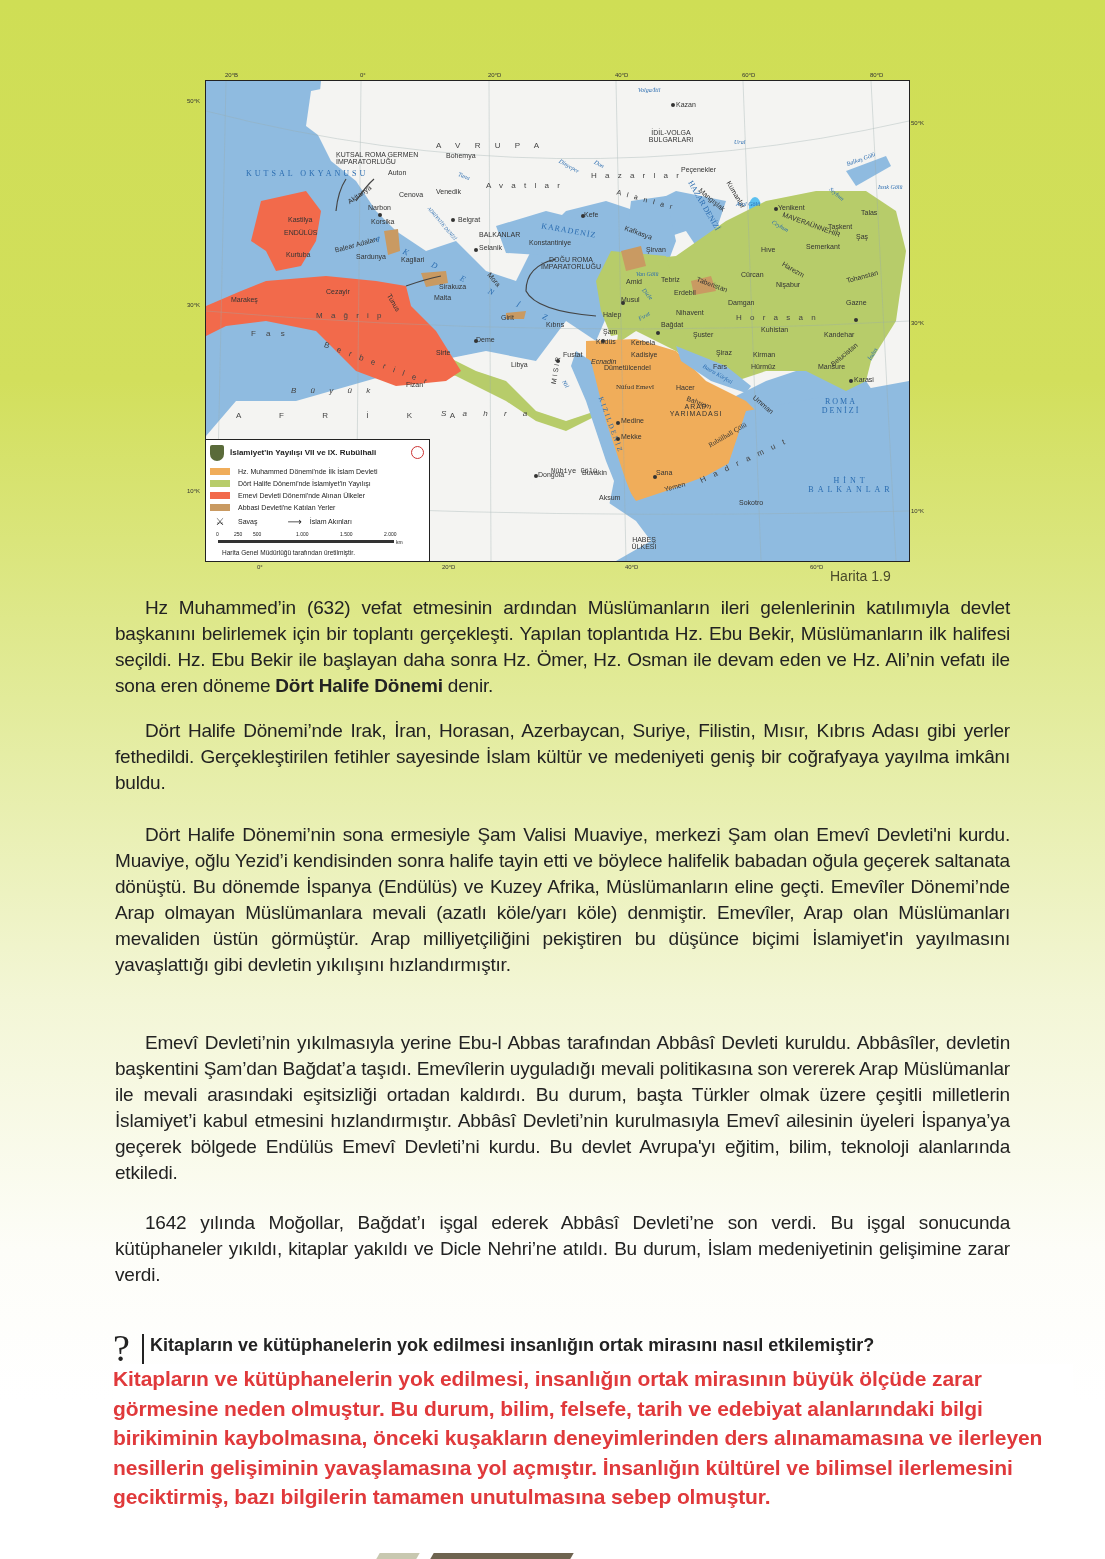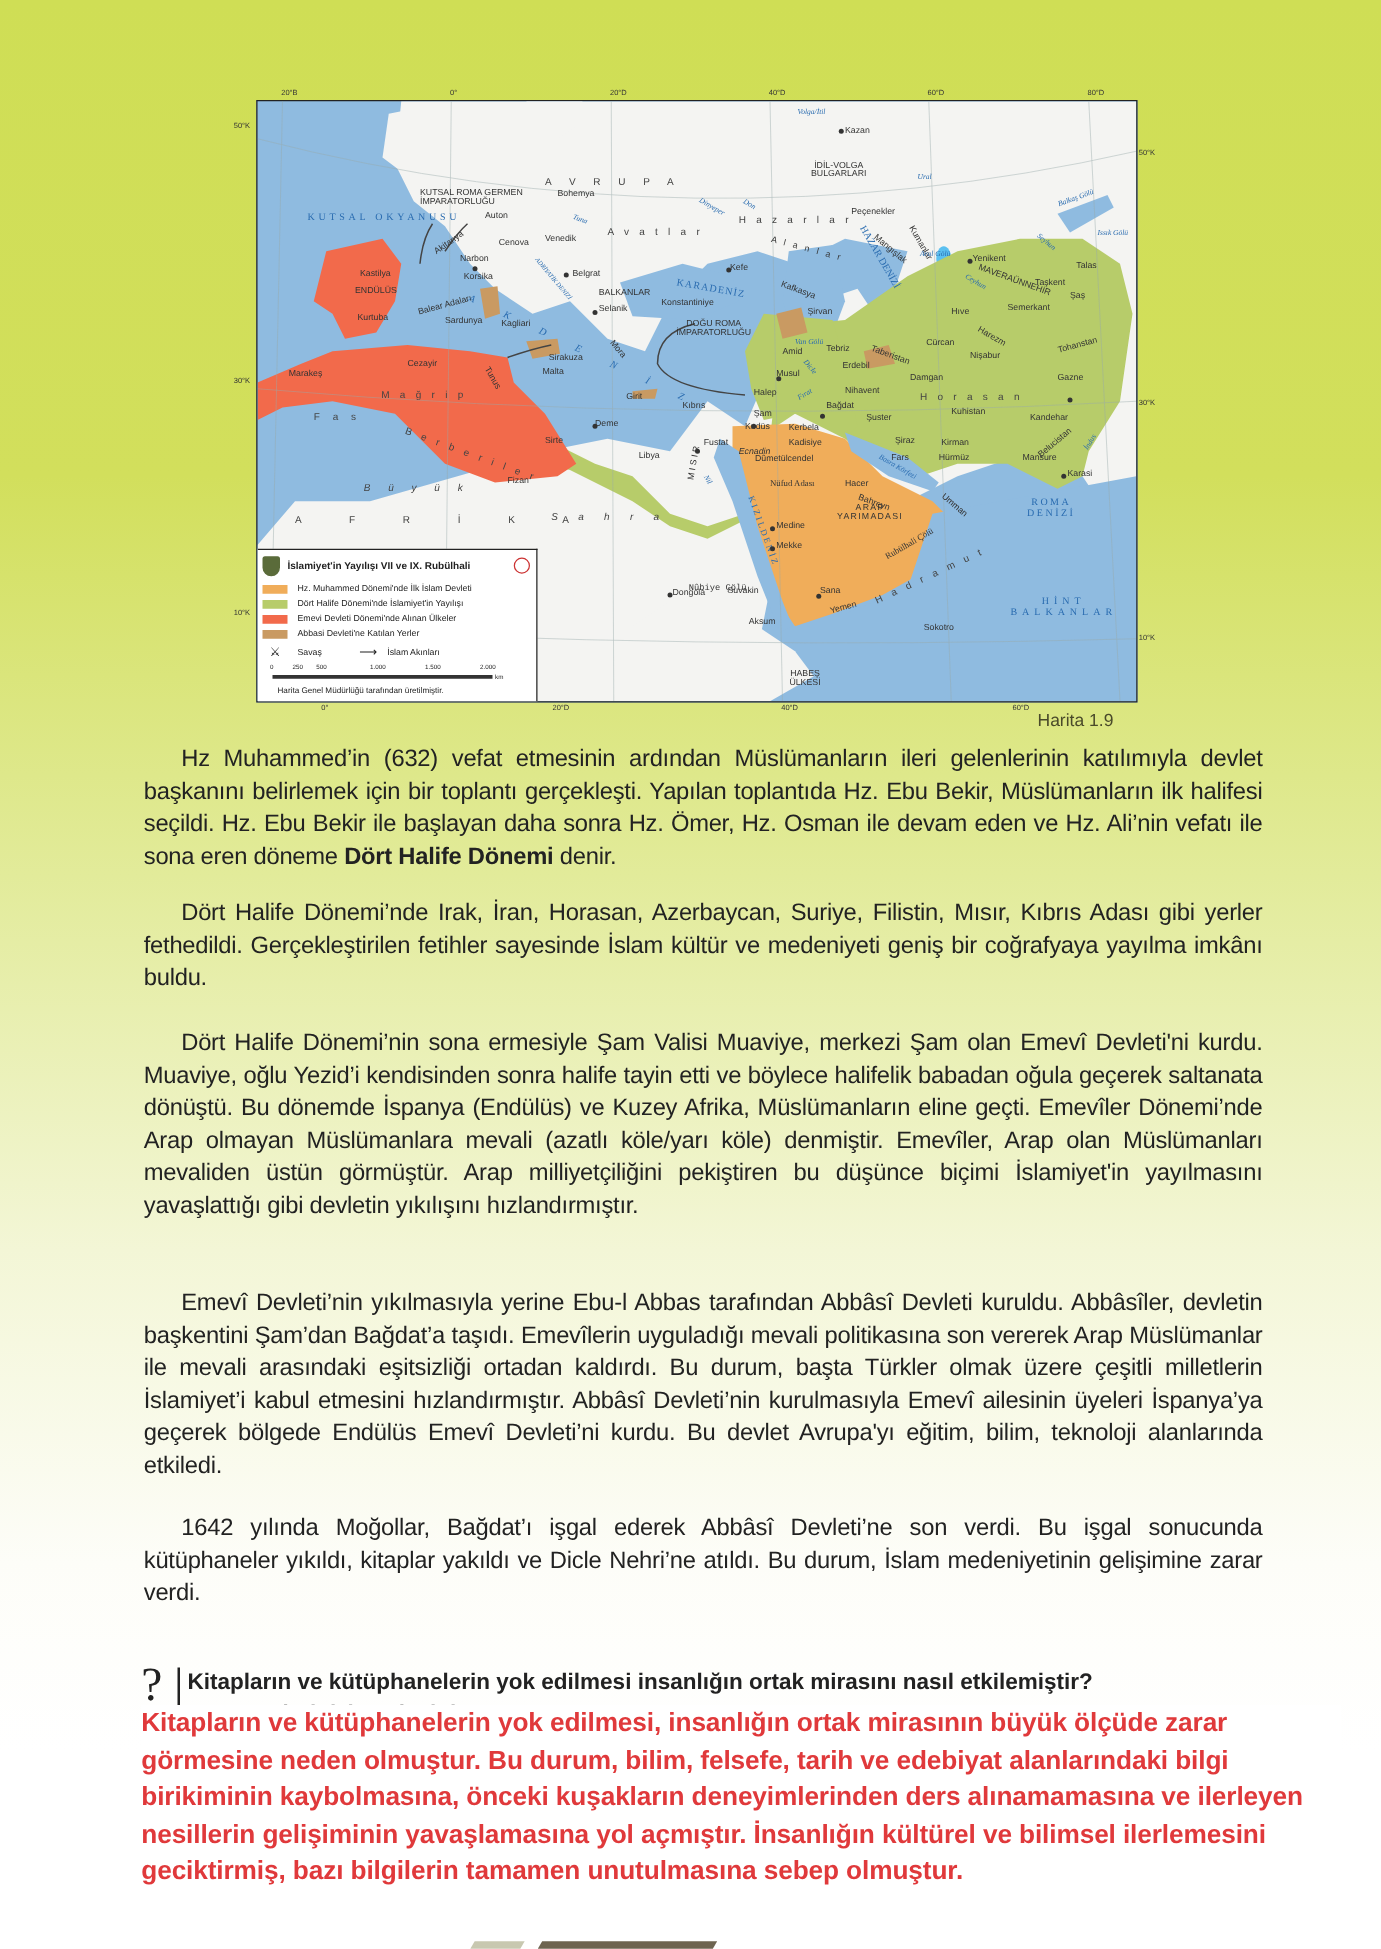--- a/index.html
+++ b/index.html
@@ -147,21 +147,21 @@
     <span class="lbl" style="left:575px;top:140px;transform:rotate(20deg)">MAVERAÜNNEHİR</span>
     <span class="lbl" style="left:600px;top:162px">Semerkant</span>
     <span class="lbl" style="left:555px;top:165px">Hıve</span>
     <span class="lbl" style="left:575px;top:185px;transform:rotate(30deg)">Harezm</span>
     <span class="lbl" style="left:640px;top:192px;transform:rotate(-15deg)">Tohanstan</span>
     <span class="lbl river" style="left:640px;top:75px;transform:rotate(-20deg)">Balkaş Gölü</span>
     <span class="lbl river" style="left:672px;top:103px">Issık Gölü</span>
     <span class="lbl" style="left:25px;top:215px">Marakeş</span>
     <span class="lbl" style="left:120px;top:207px">Cezayir</span>
     <span class="lbl" style="left:178px;top:218px;transform:rotate(60deg)">Tunus</span>
-    <span class="lbl big" style="left:99px;top:230px;letter-spacing:3px">M a ğ r i p</span>
+    <span class="lbl big" style="left:110px;top:230px;letter-spacing:3px">M a ğ r i p</span>
     <span class="lbl big" style="left:45px;top:248px;letter-spacing:4px">F a s</span>
     <span class="lbl big" style="left:115px;top:278px;letter-spacing:3px;transform:rotate(20deg)">B e r b e r i l e r</span>
     <span class="lbl big" style="left:85px;top:305px;letter-spacing:6px;font-style:italic">B ü y ü k</span>
     <span class="lbl big" style="left:30px;top:330px;letter-spacing:18px">A F R İ K A</span>
     <span class="lbl big" style="left:235px;top:328px;letter-spacing:7px;font-style:italic">S a h r a</span>
     <span class="lbl" style="left:200px;top:300px">Fizan</span>
     <span class="lbl" style="left:233px;top:202px">Sirakuza</span>
     <span class="lbl" style="left:228px;top:213px">Malta</span>
     <span class="lbl sea" style="left:160px;top:195px;letter-spacing:12px;transform:rotate(25deg);font-style:italic">A K D E N İ Z</span>
     <span class="lbl" style="left:280px;top:195px;transform:rotate(50deg)">Mora</span>
@@ -197,21 +197,21 @@
     <span class="lbl" style="left:507px;top:282px">Fars</span>
     <span class="lbl" style="left:547px;top:270px">Kirman</span>
     <span class="lbl" style="left:545px;top:282px">Hürmüz</span>
     <span class="lbl" style="left:640px;top:218px">Gazne</span>
     <span class="lbl" style="left:618px;top:250px">Kandehar</span>
     <span class="lbl" style="left:622px;top:270px;transform:rotate(-40deg)">Belucistan</span>
     <span class="lbl river" style="left:660px;top:270px;transform:rotate(-60deg)">İndus</span>
     <span class="lbl" style="left:612px;top:282px">Mansure</span>
     <span class="lbl" style="left:648px;top:295px">Karasi</span>
     <span class="lbl" style="left:398px;top:283px">Dûmetülcendel</span>
-    <span class="lbl" style="left:410px;top:302px;font-family:'Liberation Serif',serif">Nüfud Adası</span>
+    <span class="lbl" style="left:410px;top:302px;font-family:'Liberation Serif',serif">Nüfud Emevî</span>
     <span class="lbl" style="left:470px;top:303px">Hacer</span>
     <span class="lbl" style="left:480px;top:318px;transform:rotate(20deg)">Bahreyn</span>
     <span class="lbl" style="left:545px;top:320px;transform:rotate(40deg)">Umman</span>
     <span class="lbl river" style="left:495px;top:290px;transform:rotate(30deg)">Basra Körfezi</span>
     <span class="lbl" style="left:455px;top:322px;width:70px;white-space:normal;text-align:center;letter-spacing:1px">ARAP YARIMADASI</span>
     <span class="lbl" style="left:415px;top:336px">Medine</span>
     <span class="lbl" style="left:415px;top:352px">Mekke</span>
     <span class="lbl" style="left:500px;top:350px;transform:rotate(-30deg);font-family:'Liberation Serif',serif">Rubülhali Çölü</span>
     <span class="lbl big" style="left:490px;top:375px;letter-spacing:3px;transform:rotate(-25deg)">H a d r a m u t</span>
     <span class="lbl" style="left:450px;top:388px">Sana</span>

